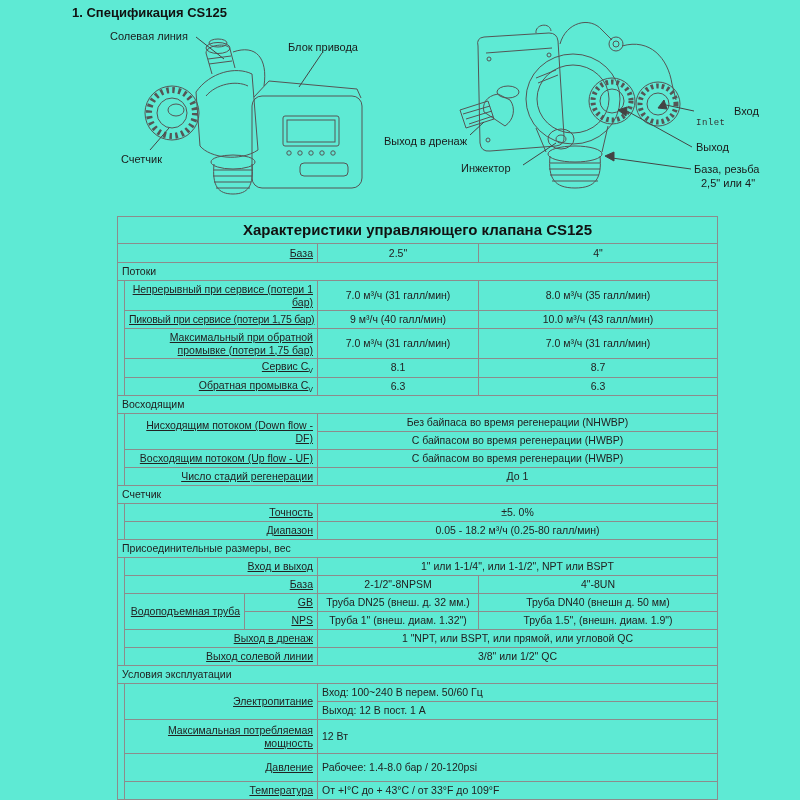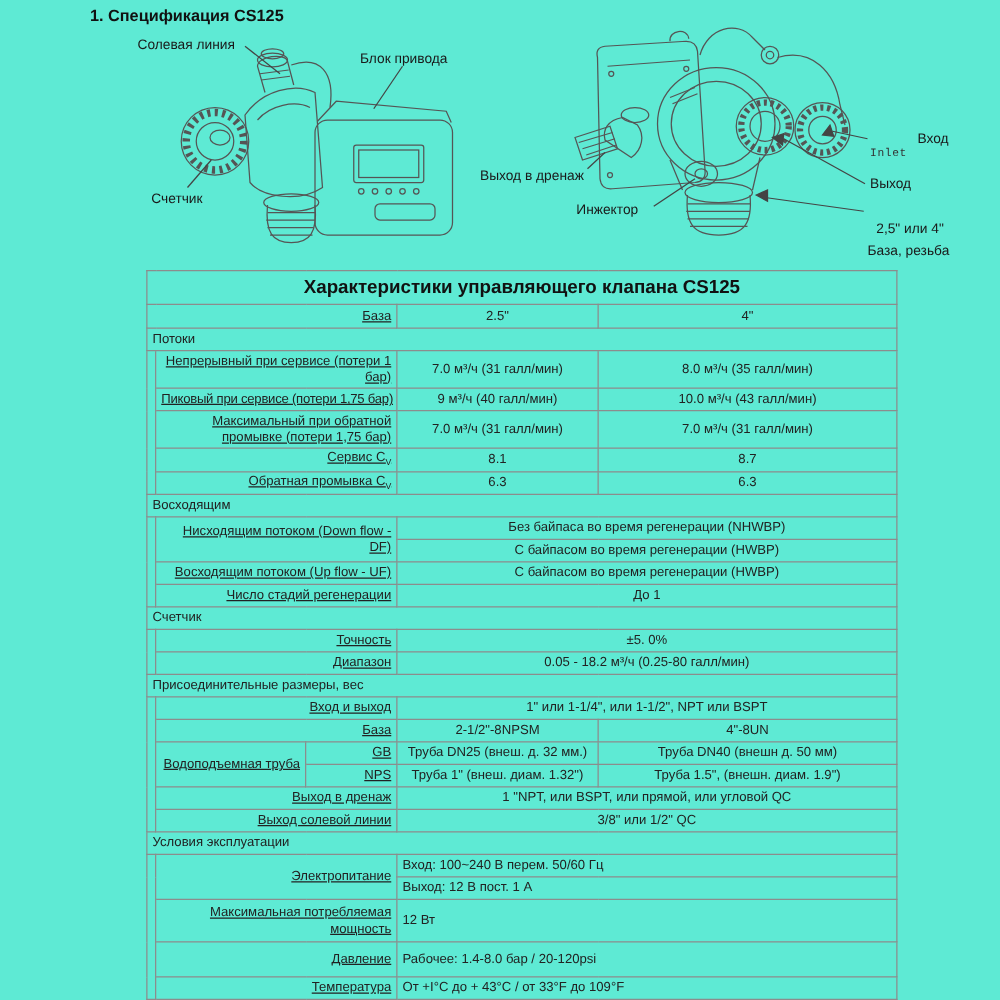--- a/index.html
+++ b/index.html
@@ -125,21 +125,21 @@
   </svg>
 
   <div class="dlabel" style="left:110px;top:30px;">Солевая линия</div>
   <div class="dlabel" style="left:288px;top:41px;">Блок привода</div>
   <div class="dlabel" style="left:121px;top:153px;">Счетчик</div>
   <div class="dlabel" style="left:384px;top:135px;">Выход в дренаж</div>
   <div class="dlabel" style="left:698px;top:105px;padding-left:36px;">Вход</div>
   <div class="dlabel mono" style="left:696px;top:118px;">Inlet</div>
   <div class="dlabel" style="left:696px;top:141px;">Выход</div>
   <div class="dlabel" style="left:461px;top:162px;">Инжектор</div>
-  <div class="dlabel" style="left:694px;top:163px;margin-top:32px;">База, резьба</div>
+  <div class="dlabel" style="left:694px;top:163px;">База, резьба</div>
   <div class="dlabel" style="left:701px;top:177px;">2,5" или 4"</div>
 
   <table class="spec">
     <colgroup>
         <col style="width:7px">
         <col style="width:120px">
         <col style="width:73px">
         <col style="width:161px">
         <col style="width:239px">
       </colgroup>

